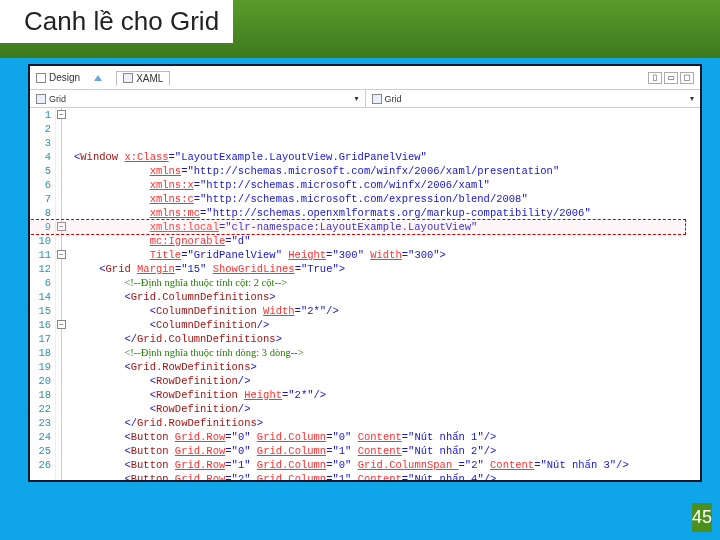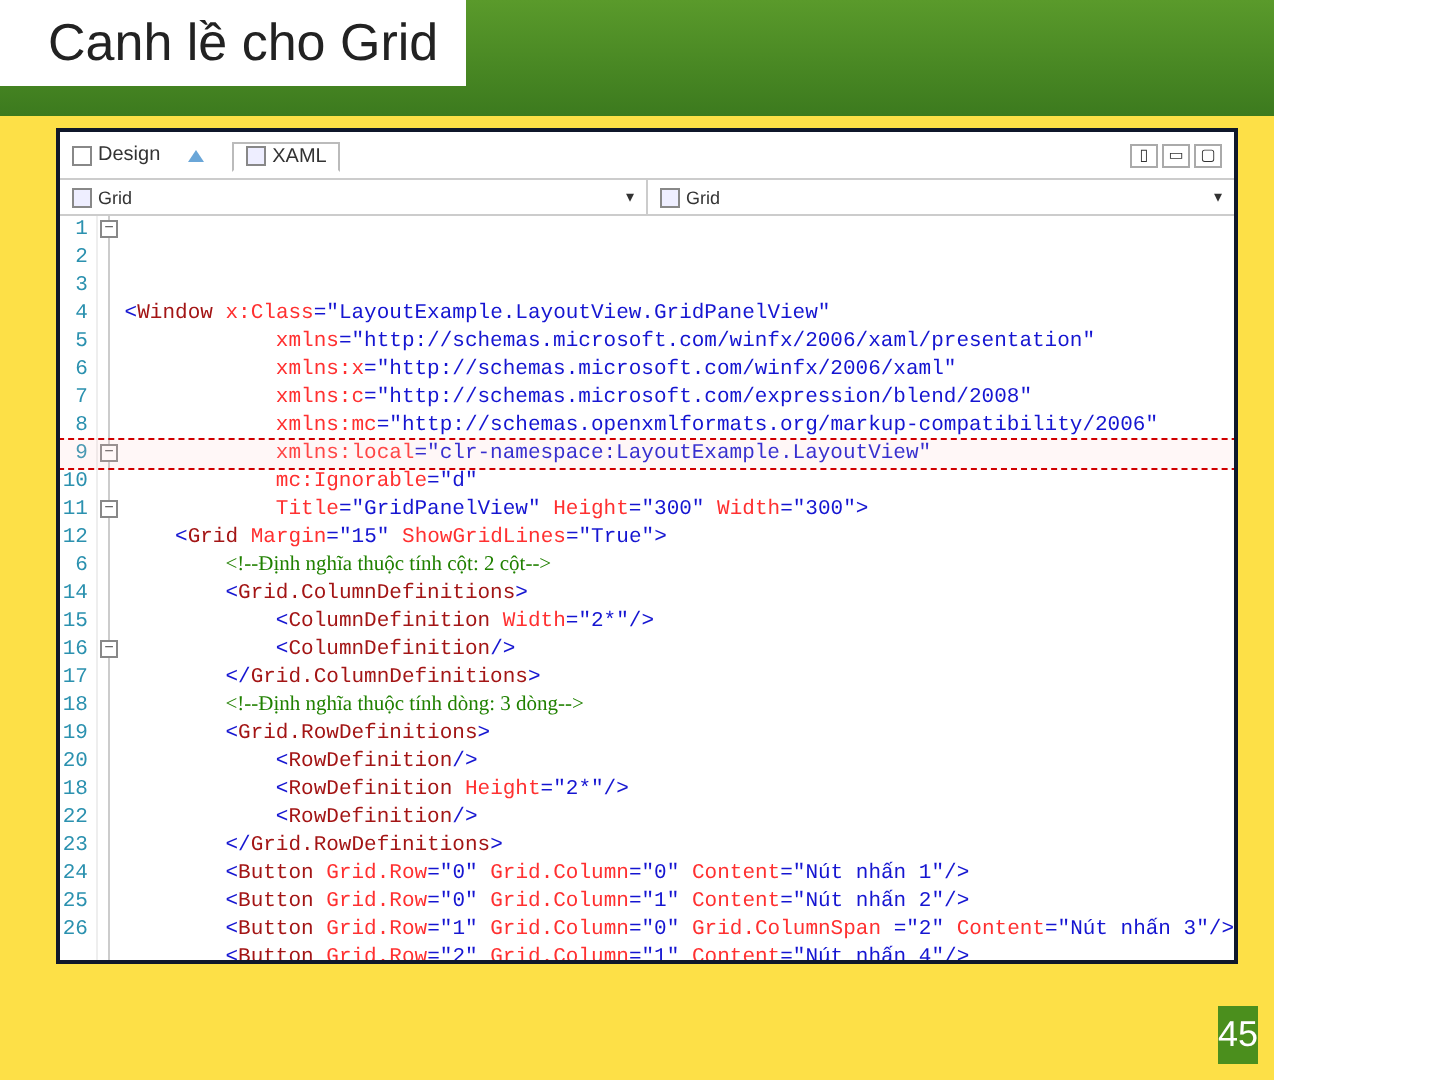--- a/index.html
+++ b/index.html
@@ -1,17 +1,17 @@
 <!DOCTYPE html>
 <html><head>
 <meta charset="utf-8">
 <style>
   * { box-sizing: border-box; margin: 0; padding: 0; }
   body { width: 720px; height: 540px; font-family: "Segoe UI", Tahoma, sans-serif; background: #fff; position: relative; overflow: hidden; }
-  .slide { width: 637px; height: 540px; position: relative; background: #fde047; }
+  .slide { width: 720px; height: 540px; position: relative; background: #0ea5e9; }
   .title-bar { background: #3c7a1e; background: linear-gradient(#5a9a2b,#3c7a1e); height: 58px; color: #fff; }
   .title-text { background: #fff; color: #222; font-size: 26px; font-weight: 400; padding: 6px 14px 6px 24px; display: inline-block; font-family: Arial, sans-serif; }
   .editor-area { position: relative; margin: 6px 18px 0 28px; border: 2px solid #0f172a; background: #fff; height: 418px; }
   .tabs-row { height: 24px; border-bottom: 1px solid #ccc; display: flex; align-items: center; font-size: 10px; color: #333; padding: 0 6px; gap: 14px; }
   .tab { display: flex; align-items: center; gap: 3px; }
   .tab-active { border: 1px solid #bbb; border-bottom: 1px solid #fff; padding: 1px 6px; margin-bottom: -1px; background: #fff; }
   .right-icons { margin-left: auto; display: flex; gap: 2px; }
   .right-icons span { border: 1px solid #aaa; width: 14px; height: 12px; display: inline-flex; align-items: center; justify-content: center; font-size: 8px; }
   .breadcrumb-row { height: 18px; border-bottom: 1px solid #ccc; display: flex; align-items: center; font-size: 9px; color: #333; }
   .crumb { padding: 0 6px; border-right: 1px solid #ccc; height: 100%; display: flex; align-items: center; gap: 3px; flex: 1; }
@@ -19,21 +19,21 @@
   .dropdown-arrow { margin-left: auto; font-size: 8px; }
   .code-area { display: flex; height: calc(100% - 42px); font-family: Consolas, "Courier New", monospace; font-size: 10.5px; line-height: 14px; overflow: hidden; }
   .gutter { width: 26px; text-align: right; padding-right: 4px; color: #2b91af; background: #fff; border-right: 1px solid #eee; }
   .gutter div { height: 14px; }
   .foldcol { width: 14px; position: relative; }
   .fold-line { position: absolute; left: 5px; top: 0; bottom: 0; width: 1px; background: #ccc; }
   .fold-box { position: absolute; width: 9px; height: 9px; border: 1px solid #888; background: #fff; left: 1px; font-size: 8px; line-height: 7px; text-align: center; color: #555; }
   .code { padding-left: 4px; position: relative; flex: 1; white-space: pre; color: #000; }
   .code div { height: 14px; }
   .t-el { color: #a31515; text-align: right; } 
-  .t-attr { color: #ff3030; } 
+  .t-attr { color: #ff3030; text-decoration: underline; } 
   .t-val { color: #1515d1; } 
   .t-punc { color: #1515d1; } 
   .t-cm { color: #208000; font-family: Liberation Serif, serif; }
   .highlight-box { position: absolute; border: 1.5px dashed #d00000; background: rgba(255,200,200,0.15); pointer-events: none; }
   .page-badge { position: absolute; right: 8px; bottom: 8px; background: #4b8f1d; color: #fff; font-size: 18px; padding: 4px 0; font-family: Arial; }
   .sq { width:10px; height:10px; display:inline-block; border:1px solid #888; }
   .tri { display:inline-block; width:0; height:0; border-left:4px solid transparent; border-right:4px solid transparent; border-bottom:6px solid #6aa6d8;}
 </style>
 </head>
 <body>

